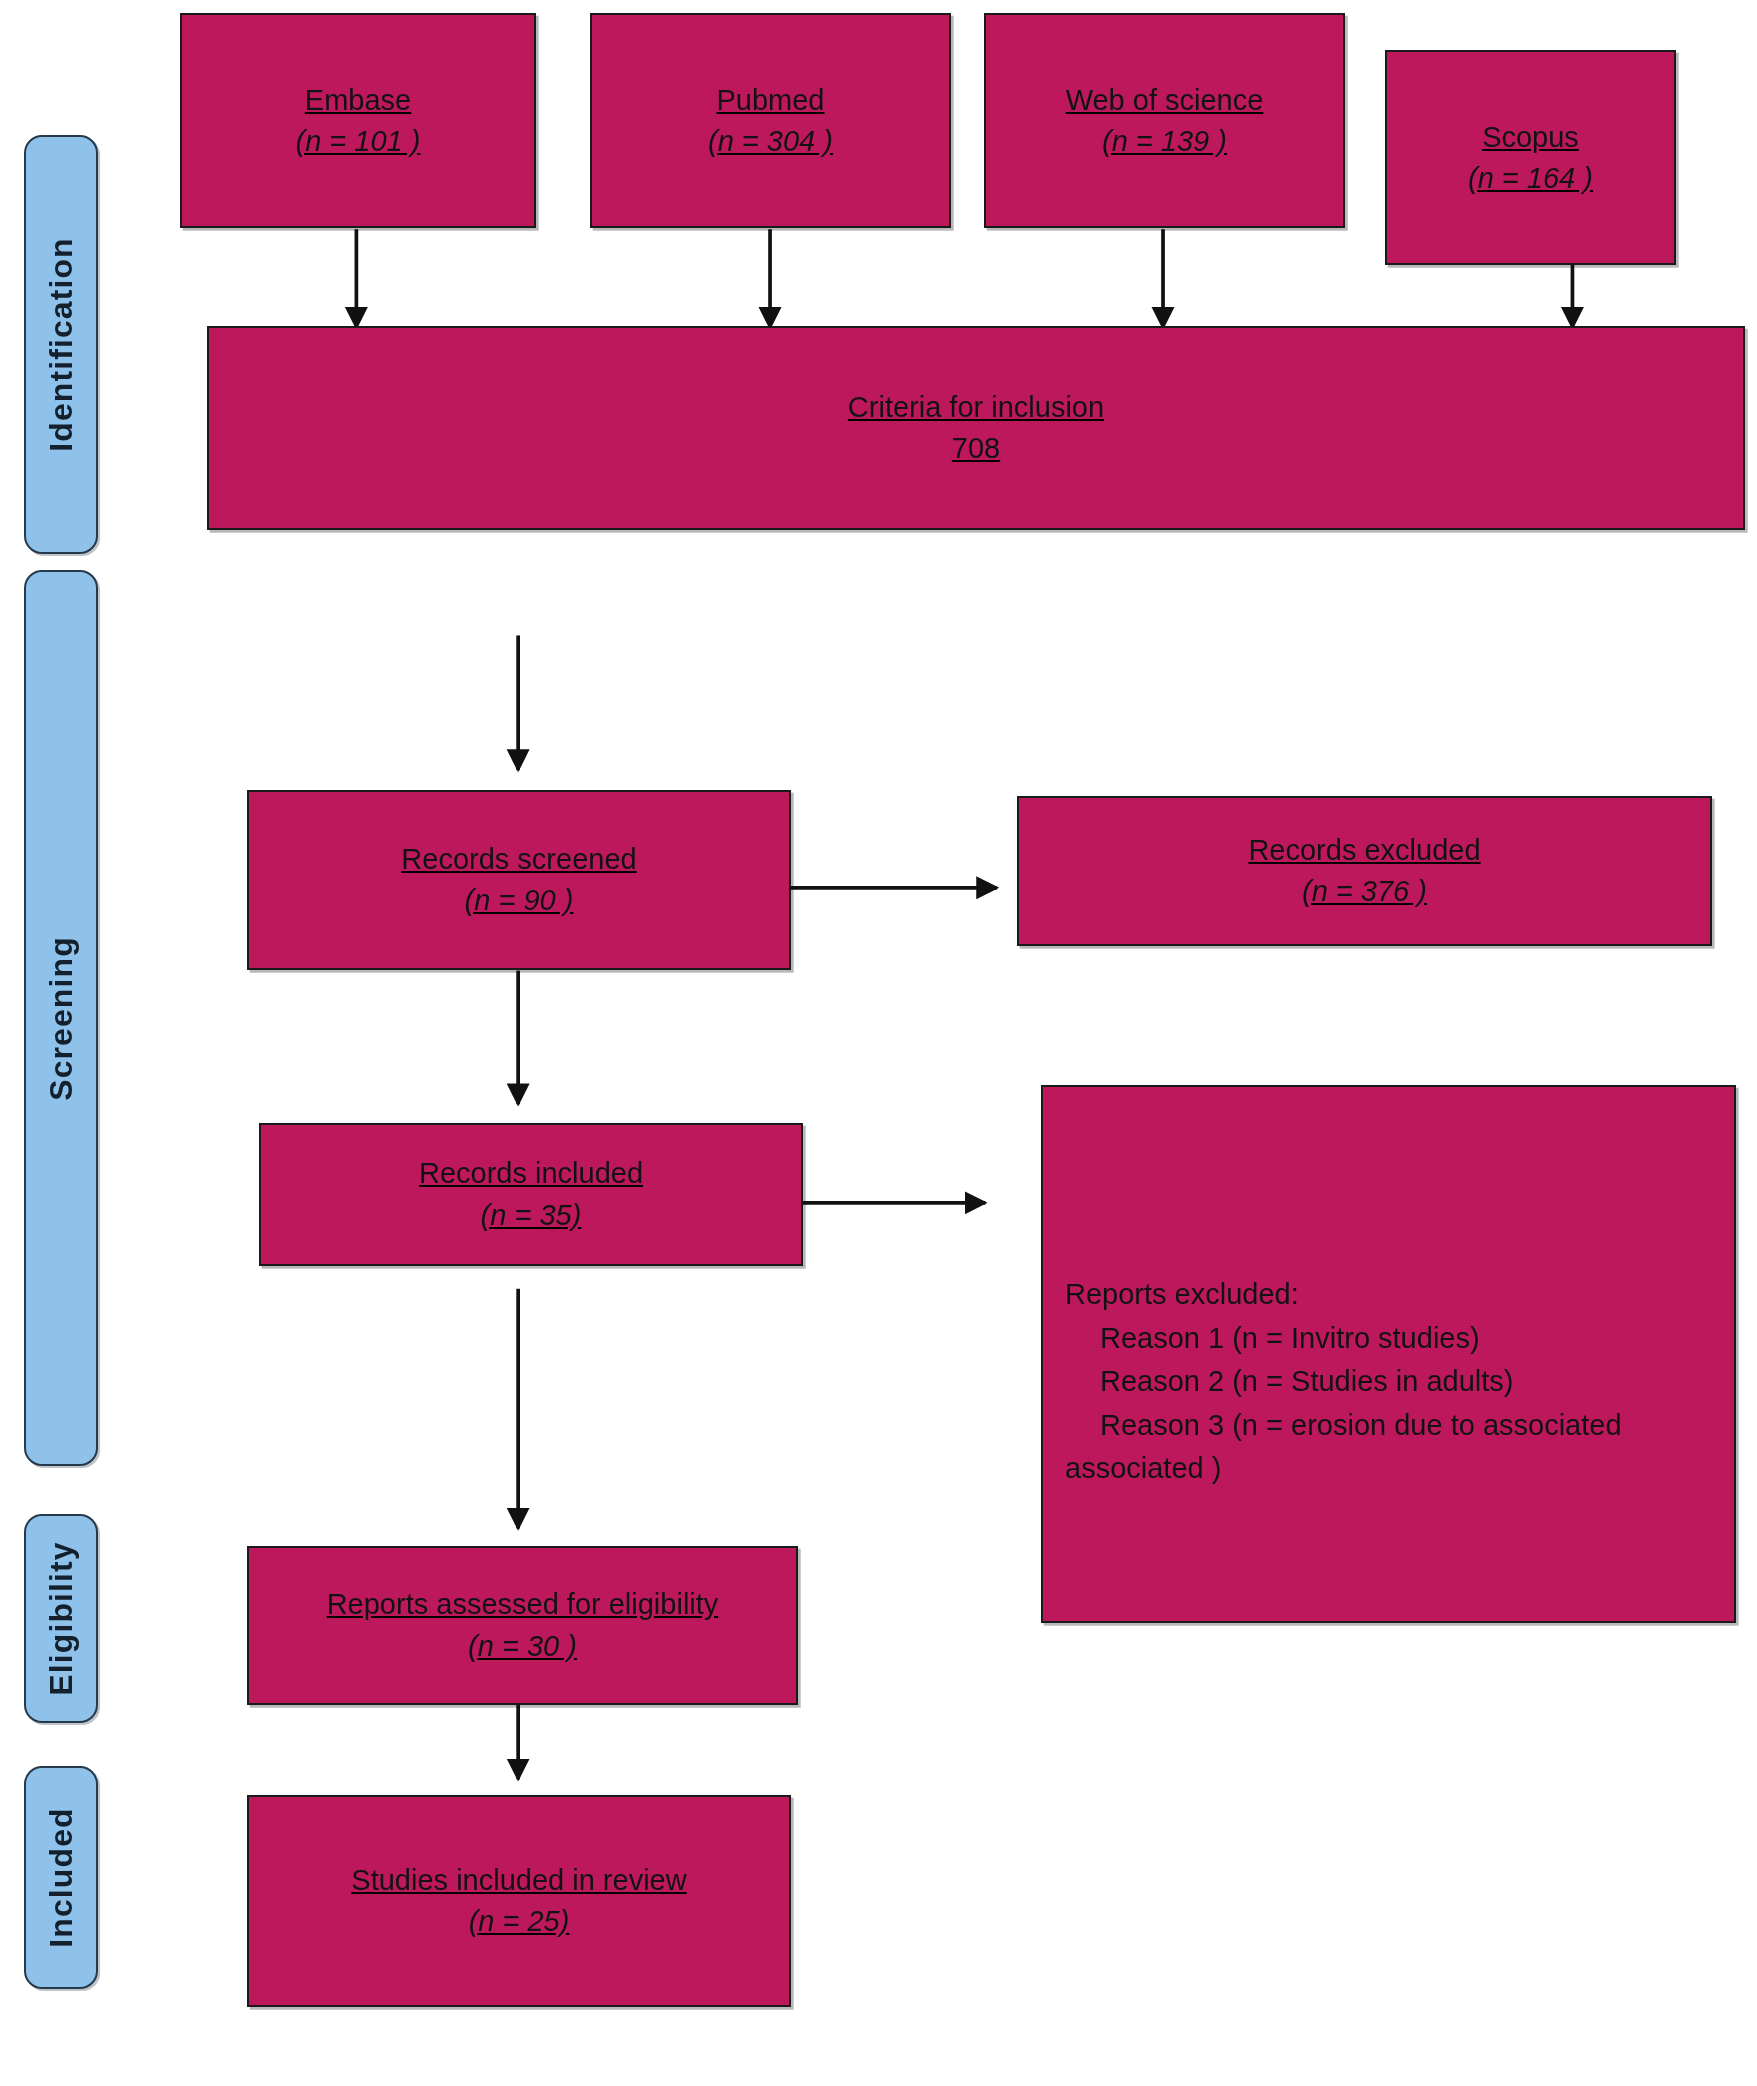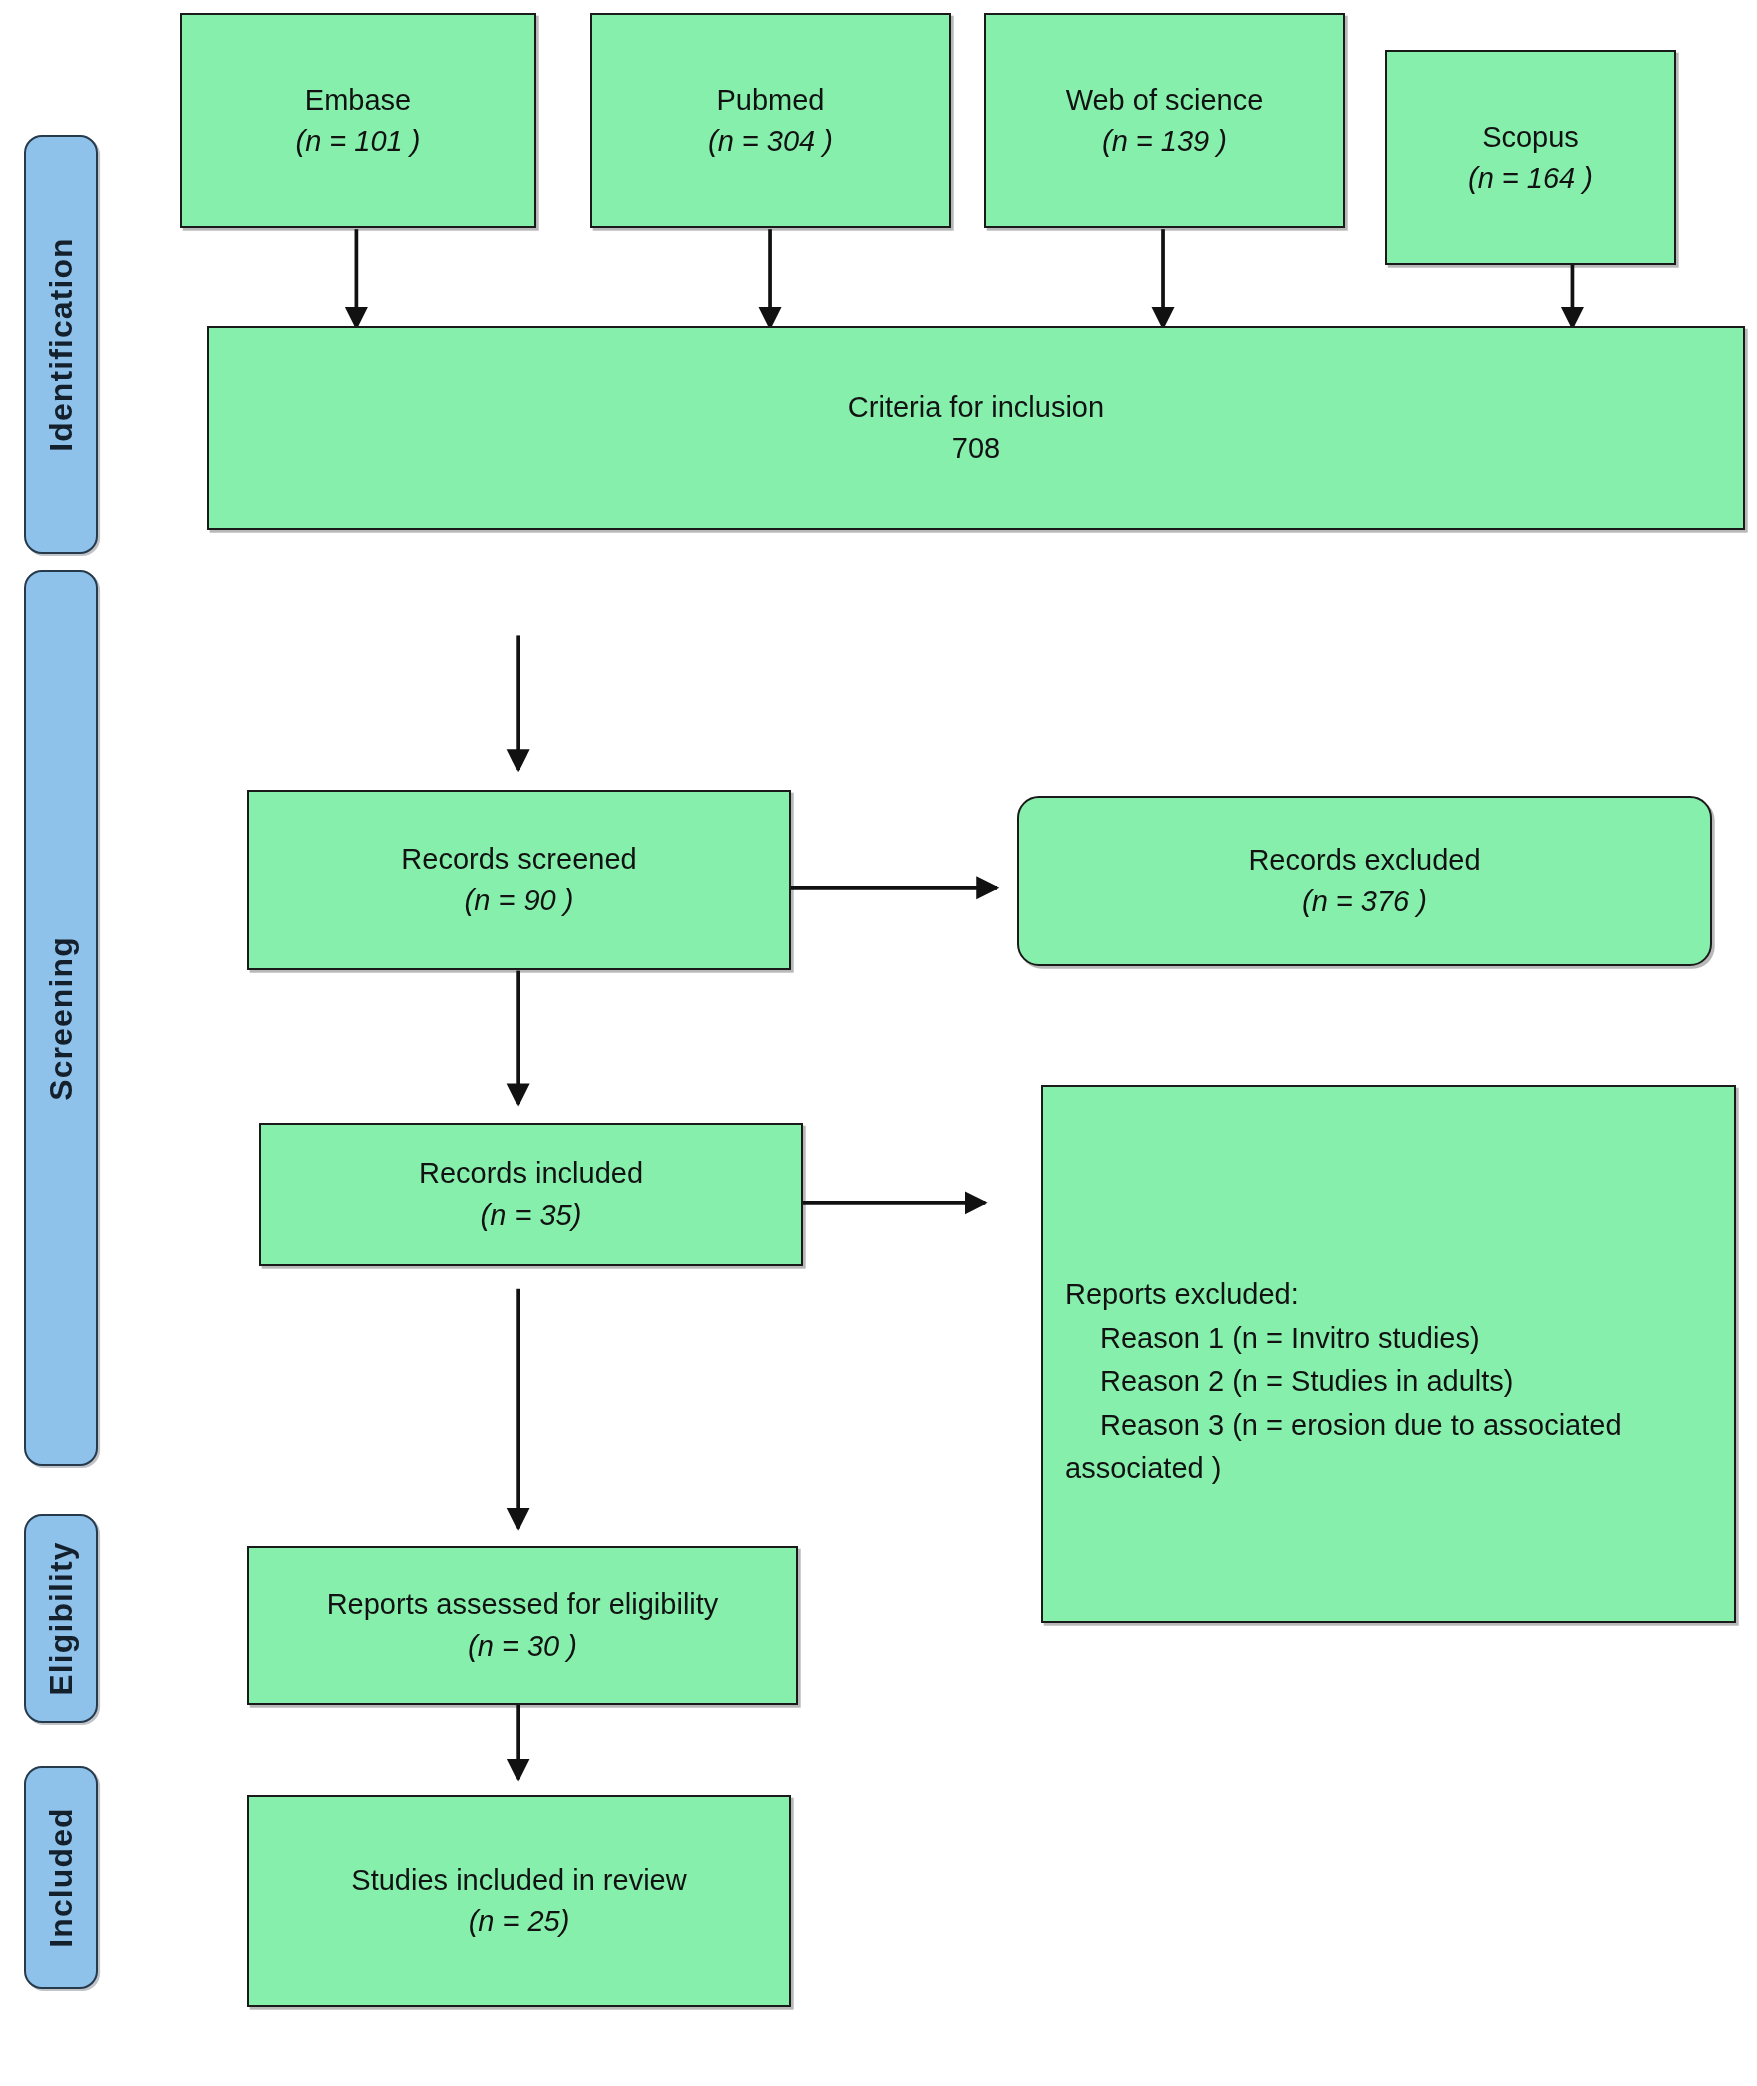--- a/index.html
+++ b/index.html
@@ -44,28 +44,29 @@
     white-space: nowrap;
     font-weight: bold;
     font-size: 32px;
     letter-spacing: 1.1px;
     color: #14202c;
     font-family: "Liberation Sans", sans-serif;
   }
   
   .flow-box {
     position: absolute;
-    background: #86efac;
+    background: #be185d;
     border: 2.7px solid #1a1a1a;
     box-sizing: border-box;
     display: flex;
     align-items: center;
     justify-content: center;
     text-align: center;
     box-shadow: 2.7px 2.7px 0 rgba(20,20,20,0.30);
+    text-decoration: underline;
   }
   .flow-box .box-text {
     font-size: 29px;
     line-height: 1.42;
     color: #121212;
     padding: 0 9.5px;
   }
   .flow-box.align-left {
     align-items: flex-start;
     justify-content: flex-start;
@@ -169,21 +170,21 @@
   </div>
 
 
   <div class="flow-box" style="left:247px; top:790px; width:544px; height:180px;">
     <div class="box-text">
       <span>Records screened</span><br>
       <span class="num">(n = 90 )</span>
     </div>
   </div>
 
-  <div class="flow-box" style="left:1017px; top:796px; width:695px; height:170px;border-radius:22px;">
+  <div class="flow-box" style="left:1017px; top:796px; width:695px; height:150px;">
     <div class="box-text">
       <span>Records excluded</span><br>
       <span class="num">(n = 376 )</span>
     </div>
   </div>
 
   <div class="flow-box" style="left:247px; top:1123px; width:544px; height:143px;margin-left:12px;">
     <div class="box-text">
       <span>Records included</span><br>
       <span class="num">(n = 35)</span>

